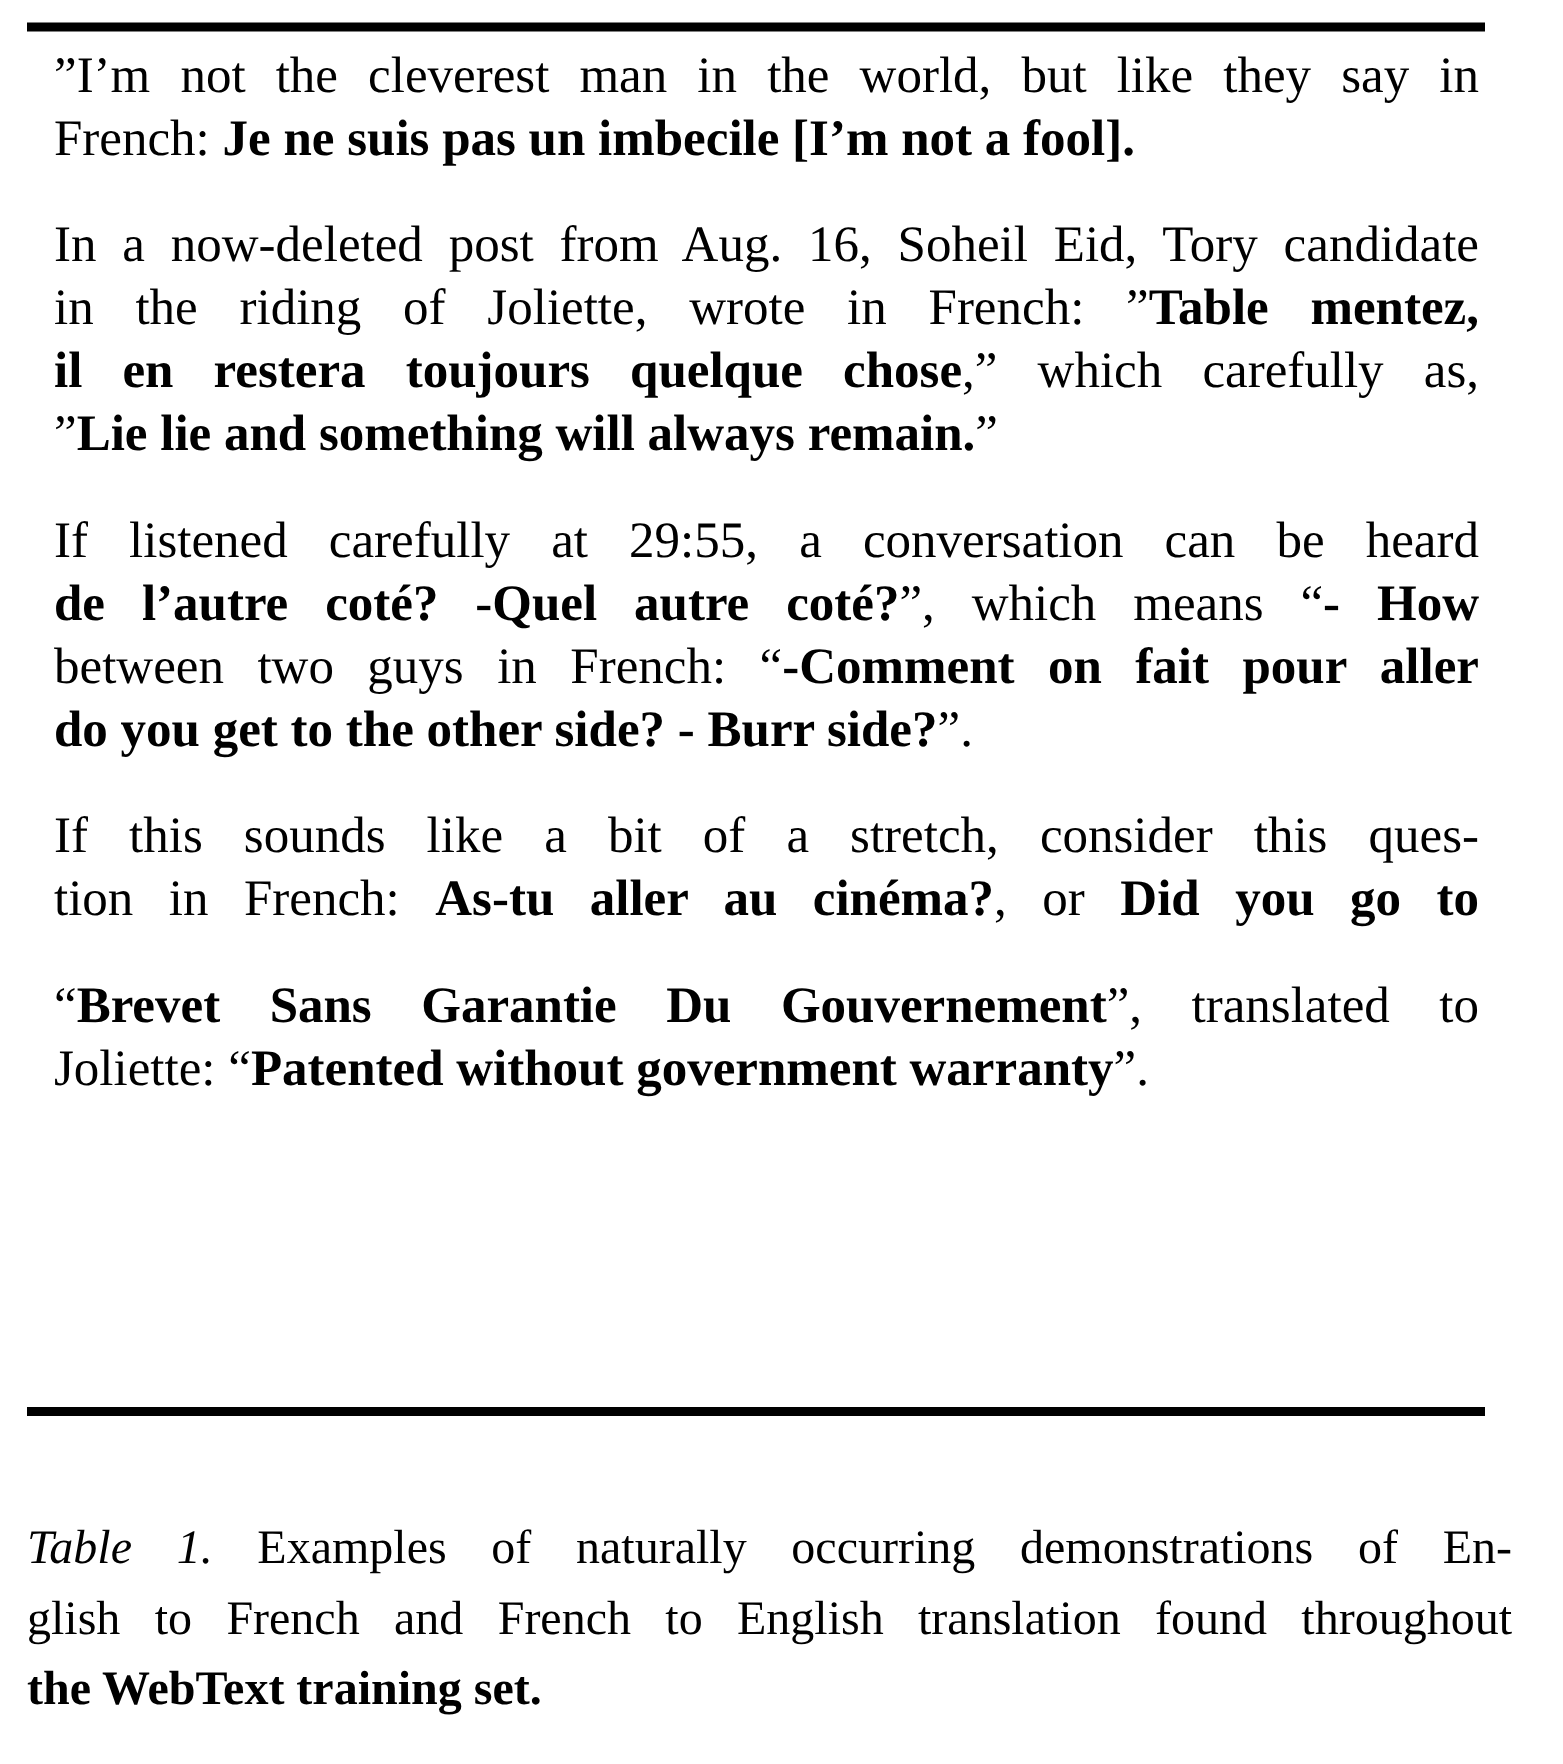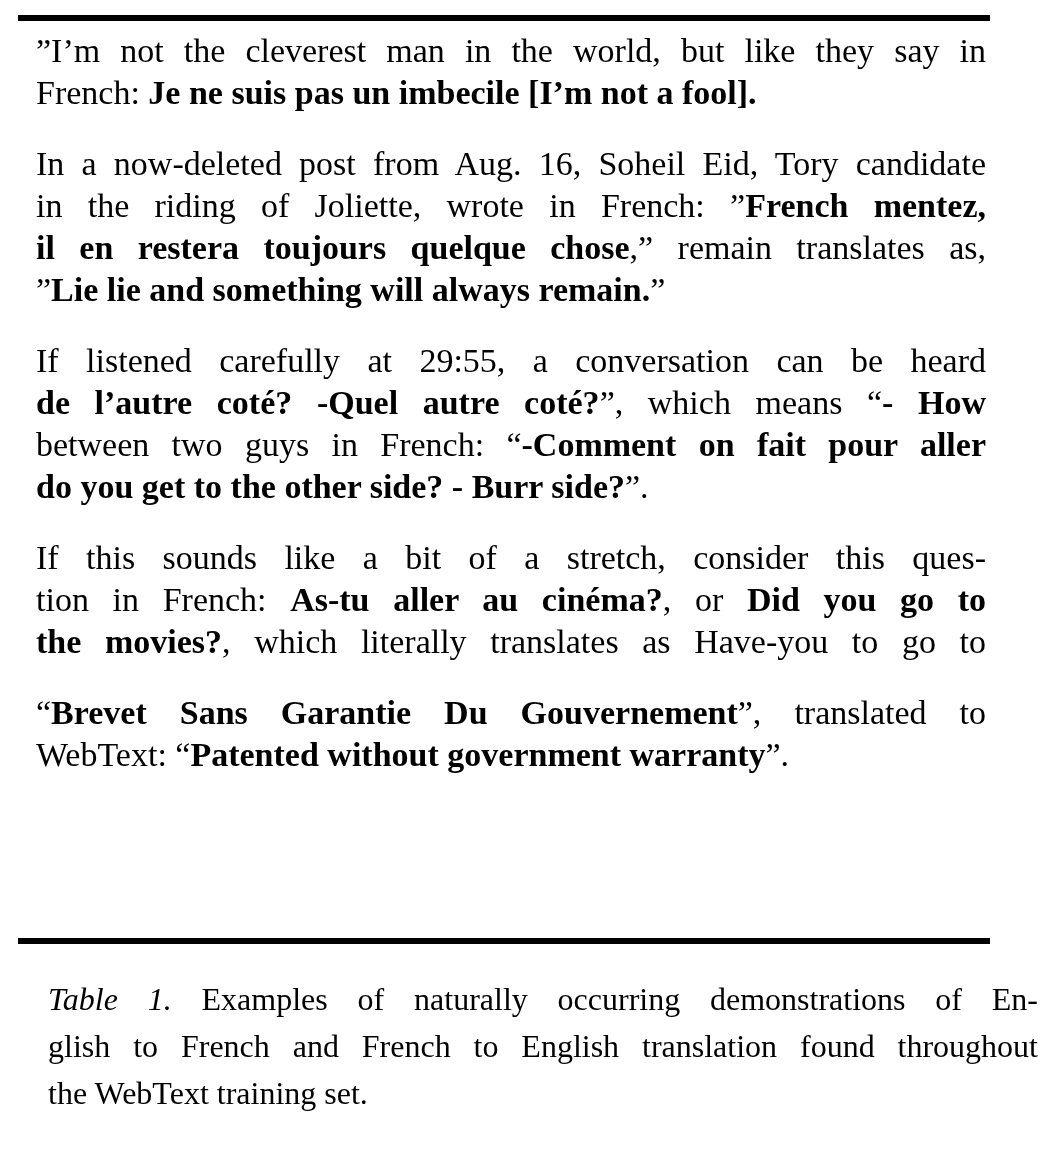--- a/index.html
+++ b/index.html
@@ -46,65 +46,64 @@
   }
   .line.last {
     text-align: right;
     text-align-last: left;
   }
   .b { font-weight: bold; }
   .i { font-style: italic; }
   #caption {
     position: absolute;
     left: 18px;
-    top: 976px;
+    top: 1008px;
     width: 990px;
     font-size: 32px;
     line-height: 47px;
-    margin-left: 30px;
   }
   .cap-line {
     text-align: justify;
     text-align-last: justify;
   }
   .cap-line.last {
     text-align: center;
     text-align-last: left;
+    font-weight: bold;
   }
 </style>
 </head>
 <body style="background: rgb(255, 255, 255); color: rgb(0, 0, 0);">
 
 <div class="page">
   <div id="top-rule" class="rule" style="background: rgb(0, 0, 0);"></div>
   <div id="table-body">
       <div class="para">
         <div class="line"><span>”I’m not the cleverest man in the world, but like they say in</span></div>
         <div class="line last"><span>French: </span><span class="b">Je ne suis pas un imbecile [I’m not a fool].</span></div>
       </div>
       <div class="para">
         <div class="line"><span>In a now-deleted post from Aug. 16, Soheil Eid, Tory candidate</span></div>
-        <div class="line"><span>in the riding of Joliette, wrote in French: ”</span><span class="b">French mentez,</span></div>
-        <div class="line"><span class="b">il en restera toujours quelque chose</span><span>,” remain translates as,</span></div>
+        <div class="line"><span>in the riding of Joliette, wrote in French: ”</span><span class="b">Table mentez,</span></div>
+        <div class="line"><span class="b">il en restera toujours quelque chose</span><span>,” which carefully as,</span></div>
         <div class="line last"><span>”</span><span class="b">Lie lie and something will always remain.</span><span>”</span></div>
       </div>
       <div class="para">
         <div class="line"><span>If listened carefully at 29:55, a conversation can be heard</span></div>
         <div class="line"><span class="b">de l’autre coté? -Quel autre coté?</span><span>”, which means “</span><span class="b">- How</span></div>
         <div class="line"><span>between two guys in French: “</span><span class="b">-Comment on fait pour aller</span></div>
         <div class="line last"><span class="b">do you get to the other side? - Burr side?</span><span>”.</span></div>
       </div>
       <div class="para">
         <div class="line"><span>If this sounds like a bit of a stretch, consider this ques-</span></div>
         <div class="line"><span>tion in French: </span><span class="b">As-tu aller au cinéma?</span><span>, or </span><span class="b">Did you go to</span></div>
-        <div class="line"><span class="b">the movies?</span><span>, which literally translates as Have-you to go to</span></div>
       </div>
       <div class="para">
         <div class="line"><span>“</span><span class="b">Brevet Sans Garantie Du Gouvernement</span><span>”, translated to</span></div>
-        <div class="line last"><span>WebText: “</span><span class="b">Patented without government warranty</span><span>”.</span></div>
+        <div class="line last"><span>Joliette: “</span><span class="b">Patented without government warranty</span><span>”.</span></div>
       </div>
     </div>
   <div id="bottom-rule" class="rule" style="background: rgb(0, 0, 0);"></div>
   <div id="caption">
       <div class="cap-line"><span class="i">Table 1.</span><span> Examples of naturally occurring demonstrations of En-</span></div>
       <div class="cap-line"><span>glish to French and French to English translation found throughout</span></div>
       <div class="cap-line last"><span>the WebText training set.</span></div>
     </div>
 </div>
 

